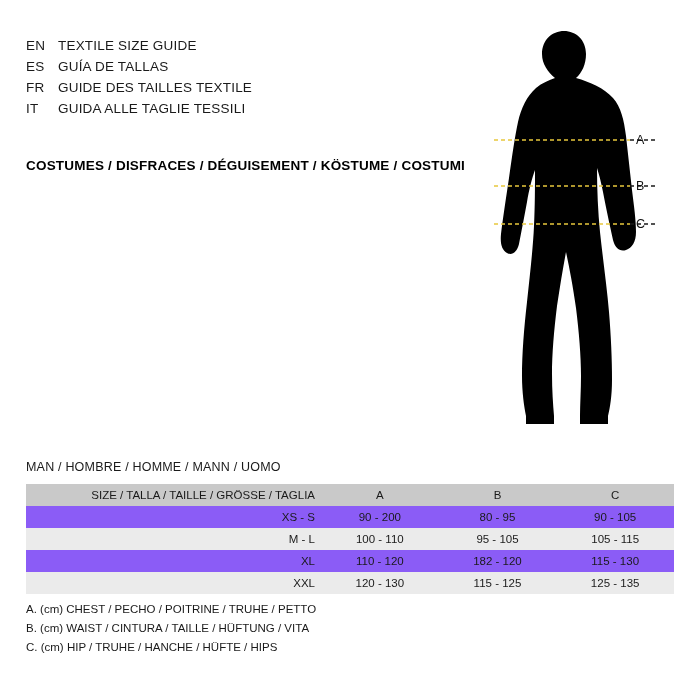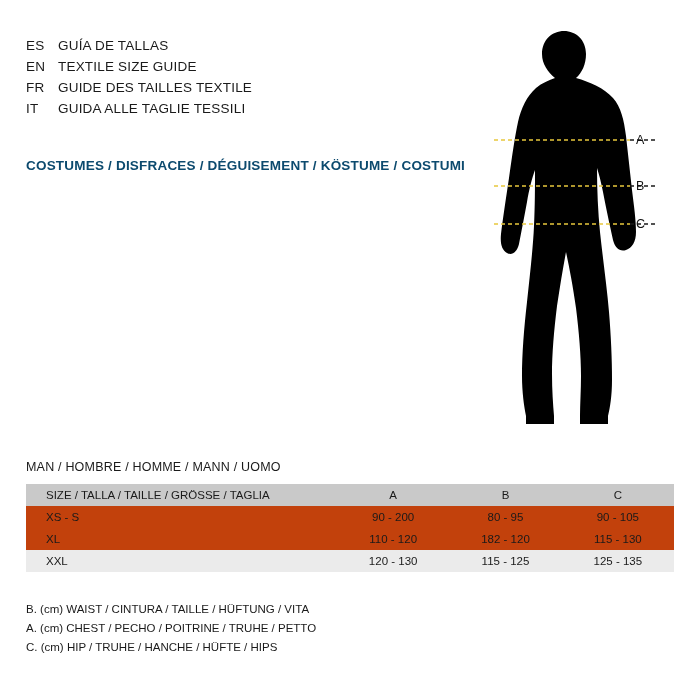--- a/index.html
+++ b/index.html
@@ -45,21 +45,21 @@
     white-space: nowrap;
   }
 
   .costumes-line {
     position: absolute;
     left: 26px;
     top: 158px;
     font-size: 13.5px;
     font-weight: bold;
     letter-spacing: 0.2px;
-    color: #0c4a6e;
+    color: #000000;
     white-space: nowrap;
   }
 
   
   .figure-wrap {
     position: absolute;
     left: 470px;
     top: 20px;
     width: 210px;
     height: 420px;
@@ -101,29 +101,29 @@
   }
   table.size-table th,
   table.size-table td {
     padding: 3px 6px;
     font-weight: normal;
     text-align: center;
     height: 16px;
   }
   table.size-table th.label-col,
   table.size-table td.label-col {
-    text-align: left;
+    text-align: right;
     width: 285px;
-    padding-left: 20px;
+    padding-left: 4px;
   }
   table.size-table thead tr {
     background: #c9c9c9;
   }
   table.size-table tbody tr.odd {
-    background: #c2410c;
+    background: #8b5cf6;
   }
   table.size-table tbody tr.even {
     background: #ebebeb;
   }
 
   
   .footnotes {
     position: absolute;
     left: 26px;
     top: 600px;
@@ -135,26 +135,26 @@
     white-space: nowrap;
   }
 </style>
 </head>
 <body>
 
 <div class="page">
 
   <div class="lang-block">
     <div class="lang-row">
+      <span class="lang-code">EN</span>
+      <span class="lang-label">TEXTILE SIZE GUIDE</span>
+    </div>
+    <div class="lang-row">
       <span class="lang-code">ES</span>
       <span class="lang-label">GUÍA DE TALLAS</span>
-    </div>
-    <div class="lang-row">
-      <span class="lang-code">EN</span>
-      <span class="lang-label">TEXTILE SIZE GUIDE</span>
     </div>
     <div class="lang-row">
       <span class="lang-code">FR</span>
       <span class="lang-label">GUIDE DES TAILLES TEXTILE</span>
     </div>
     <div class="lang-row">
       <span class="lang-code">IT</span>
       <span class="lang-label">GUIDA ALLE TAGLIE TESSILI</span>
     </div>
   </div>
@@ -233,34 +233,40 @@
         <th>C</th>
       </tr>
     </thead>
     <tbody>
       <tr class="odd">
         <td class="label-col">XS - S</td>
         <td>90 - 200</td>
         <td>80 - 95</td>
         <td>90 - 105</td>
       </tr>
+      <tr class="even">
+        <td class="label-col">M - L</td>
+        <td>100 - 110</td>
+        <td>95 - 105</td>
+        <td>105 - 115</td>
+      </tr>
       <tr class="odd">
         <td class="label-col">XL</td>
         <td>110 - 120</td>
         <td>182 - 120</td>
         <td>115 - 130</td>
       </tr>
       <tr class="even">
         <td class="label-col">XXL</td>
         <td>120 - 130</td>
         <td>115 - 125</td>
         <td>125 - 135</td>
       </tr>
     </tbody>
   </table>
 
   <div class="footnotes">
+    <div class="footnote">A. (cm) CHEST / PECHO / POITRINE / TRUHE / PETTO</div>
     <div class="footnote">B. (cm) WAIST / CINTURA / TAILLE / HÜFTUNG / VITA</div>
-    <div class="footnote">A. (cm) CHEST / PECHO / POITRINE / TRUHE / PETTO</div>
     <div class="footnote">C. (cm) HIP / TRUHE / HANCHE / HÜFTE / HIPS</div>
   </div>
 
 </div>
 
 </body></html>

